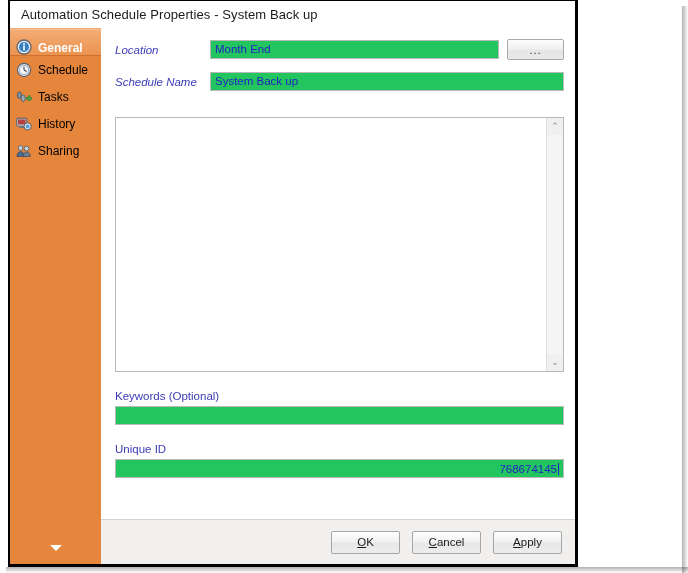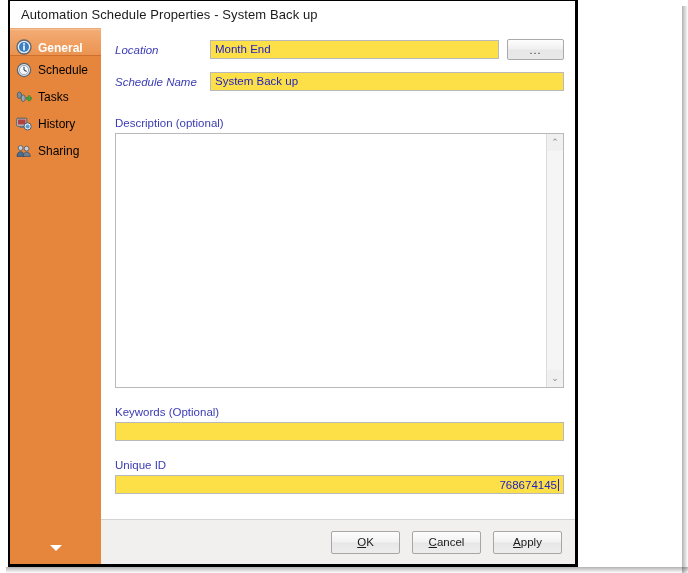--- a/index.html
+++ b/index.html
@@ -157,21 +157,21 @@
   }
   .block-label {
     font-size: 11.5px;
     color: #3b3bb5;
     margin-bottom: 4px;
     white-space: nowrap;
   }
 
   .txt {
     border: 1px solid #b9b9b9;
-    background: #fde047;
+    background: #22c55e;
     height: 19px;
     line-height: 19px;
     font-size: 11.5px;
     color: #2222c4;
     padding: 0 4px;
     box-sizing: border-box;
     font-family: "Liberation Sans", sans-serif;
     outline: none;
     flex: 1 1 auto;
   }
@@ -374,21 +374,20 @@
             <div class="browse-btn">...</div>
           </div>
 
           <div class="row">
             <span class="inline-label">Schedule Name</span>
             <input class="txt" type="text" value="System Back up" style="">
           </div>
 
           <div class="gap-s"></div>
 
-          <div class="block-label">Description (optional)</div>
           <div class="desc-wrap">
             <textarea class="desc-area" style=""></textarea>
             <div class="vscroll">
               <div class="sb-arrow">⌃</div>
               <div class="sb-track"></div>
               <div class="sb-arrow">⌄</div>
             </div>
           </div>
 
           <div class="gap-m"></div>

